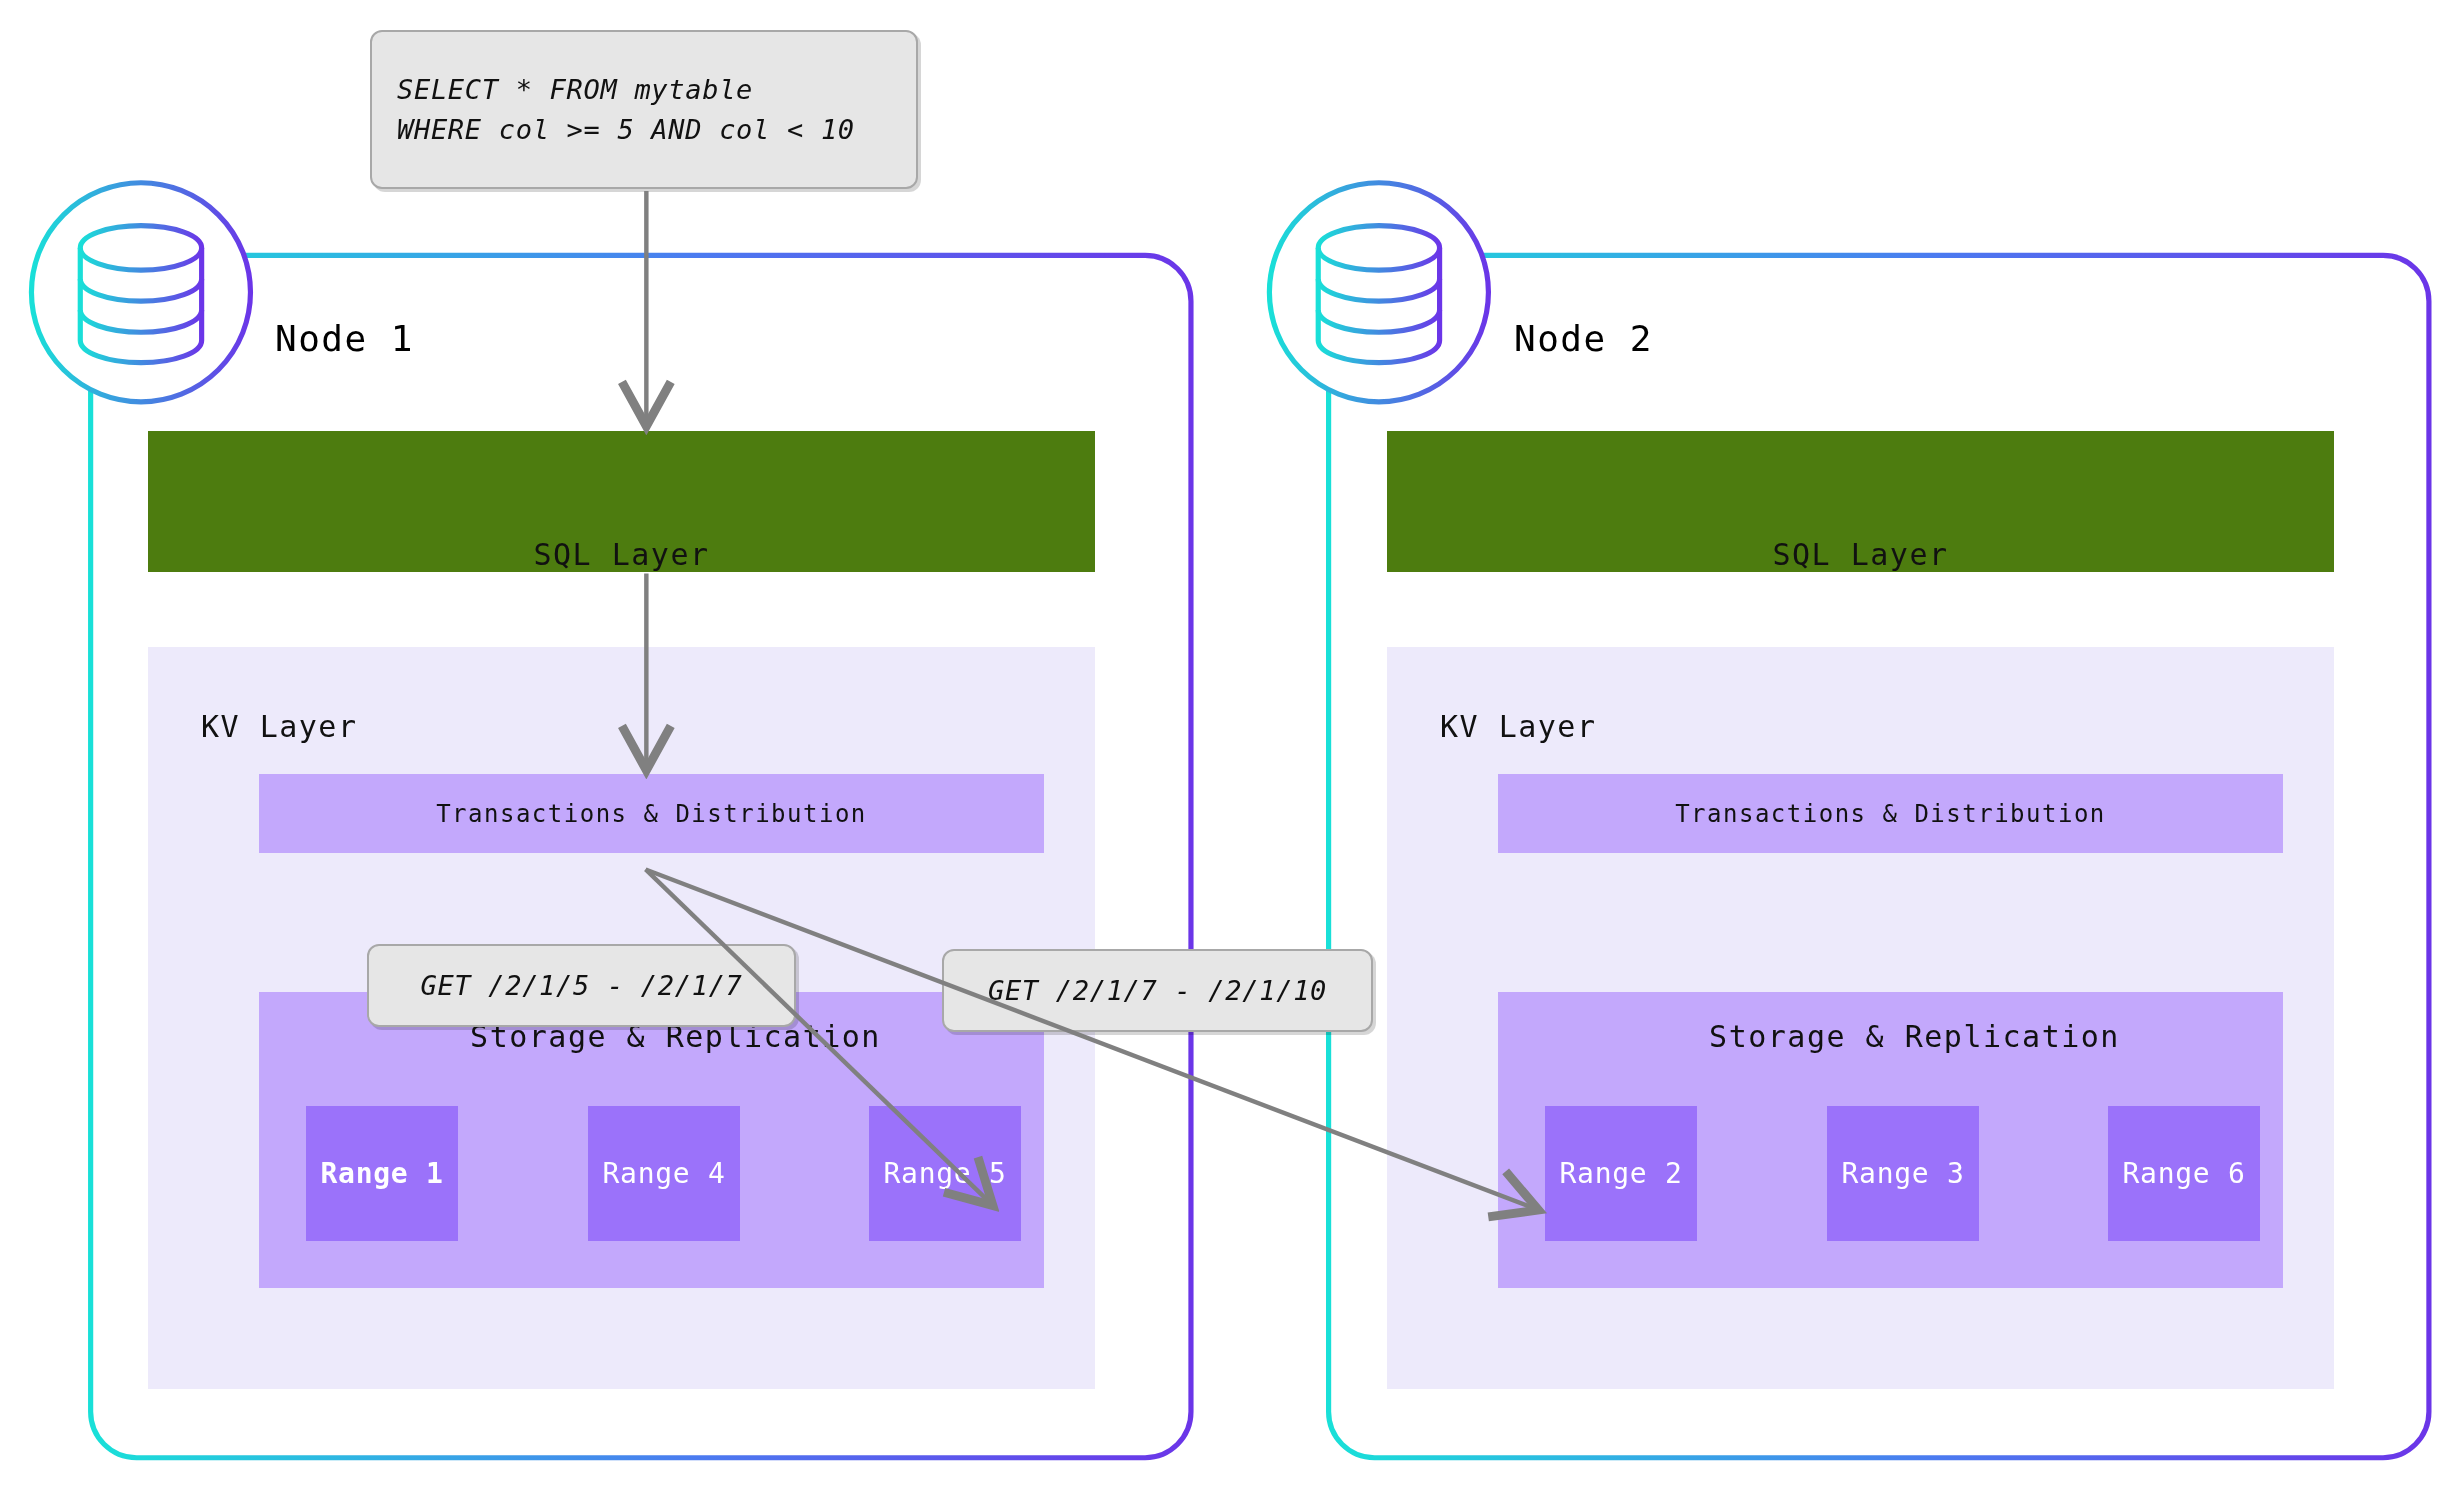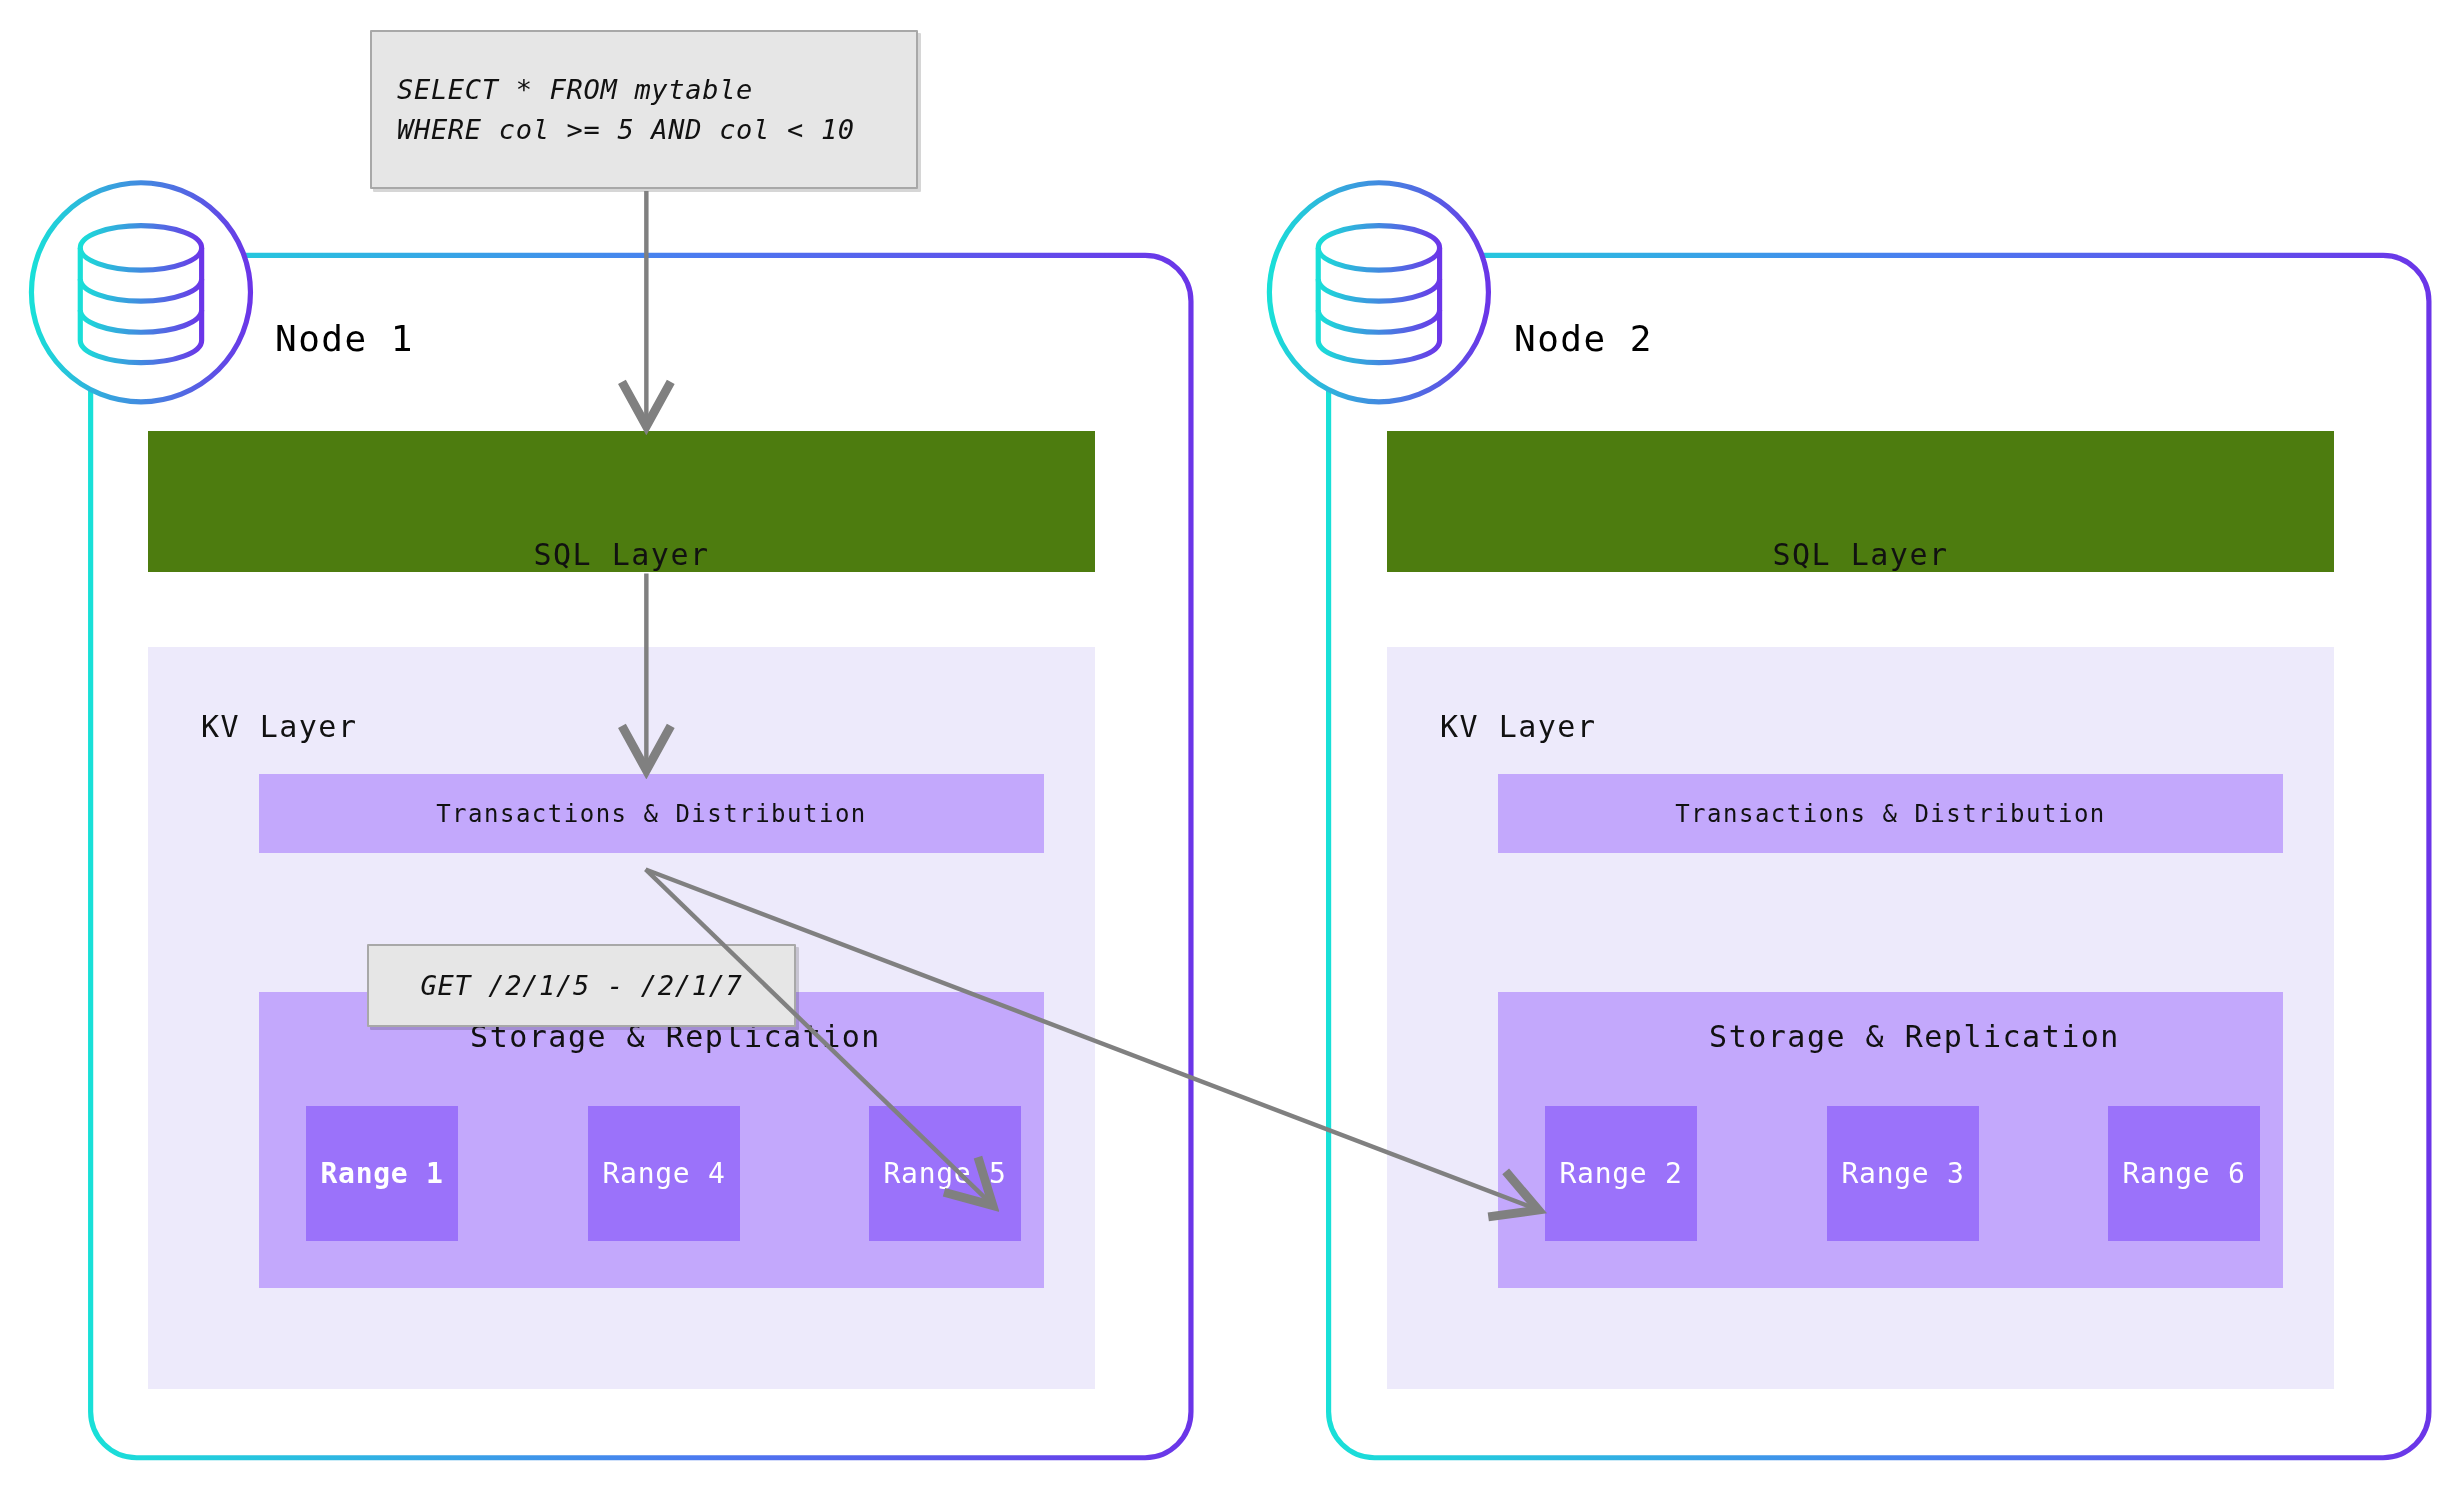--- a/index.html
+++ b/index.html
@@ -63,21 +63,21 @@
 
   .node-title{
     font-size:36px;font-weight:normal;color:#000000;letter-spacing:1.5px;
     z-index:30;
   }
 
   
   .callout{
     background:#E6E6E6;
     border:2.2px solid #A8A8A8;
-    border-radius:1px;
+    border-radius:12px;
     box-shadow:3px 3px 0 rgba(0,0,0,0.16);
     display:flex;flex-direction:column;justify-content:center;
     font-style:italic;
     font-size:27px;color:#111111;
     letter-spacing:0.7px;
     z-index:35;
   }
   .callout .ln{white-space:pre;}
   .query-box{
     padding:19px 25px;
@@ -216,15 +216,18 @@
   <div class="abs callout query-box" style="left:370px;top:30px;width:548px;height:159px;">
     <span class="ln">SELECT * FROM mytable</span>
     <span class="ln">WHERE col &gt;= 5 AND col &lt; 10</span>
   </div>
 
 
   <div class="abs callout get-box" style="left:367px;top:944px;width:429px;height:83px;">
     <span class="ln">GET /2/1/5 - /2/1/7</span>
   </div>
 
+  <div class="abs callout get-box" style="left:942px;top:949px;width:431px;height:83px;">
+    <span class="ln">GET /2/1/7 - /2/1/10</span>
+  </div>
 
 </div>
 
 
 </body></html>

